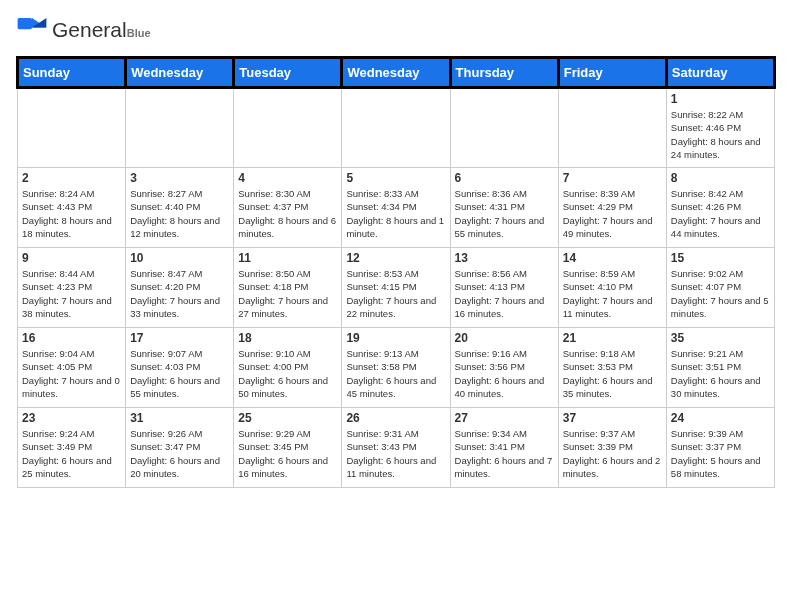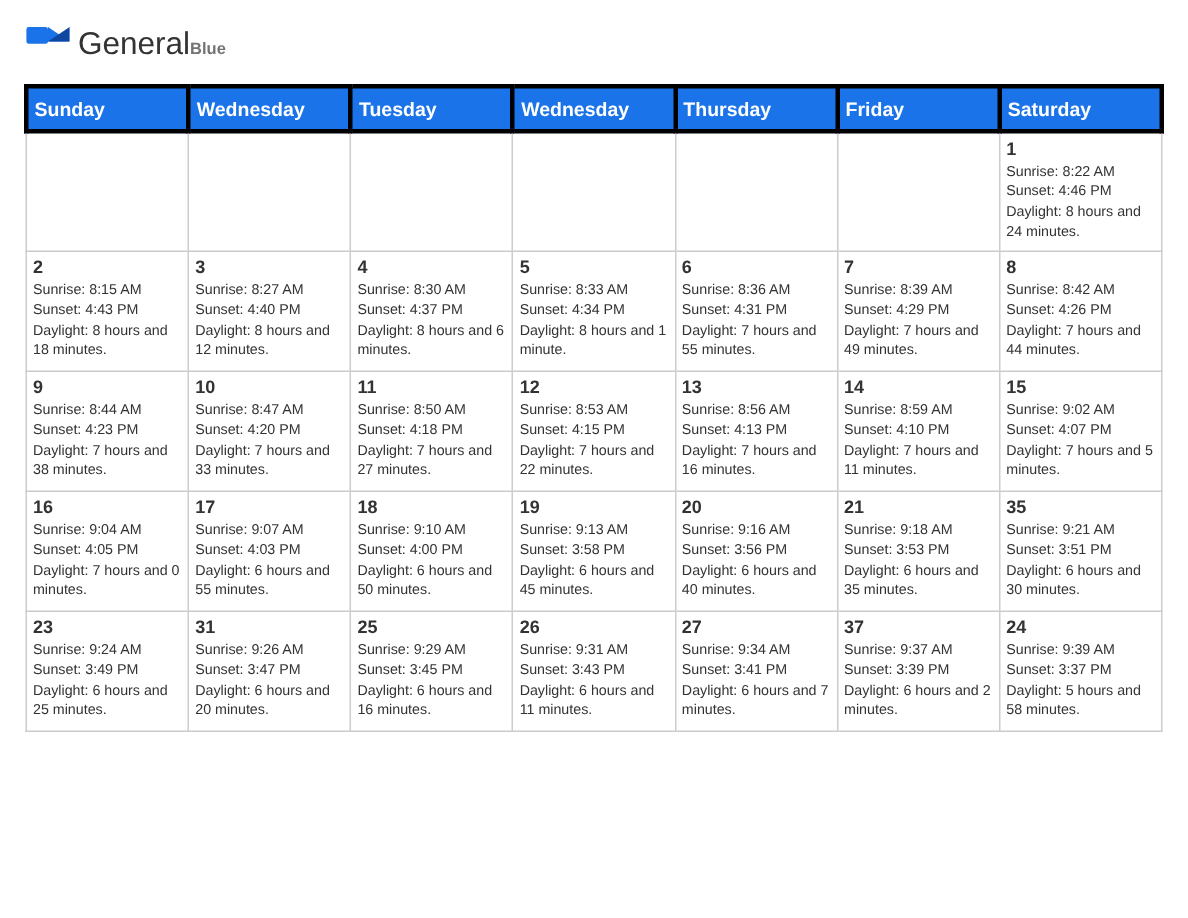--- a/index.html
+++ b/index.html
@@ -122,21 +122,21 @@
         <td>
           <span class="day-num">1</span>
           <div class="day-info">Sunrise: 8:22 AM
 Sunset: 4:46 PM
 Daylight: 8 hours and 24 minutes.</div>
         </td>
       </tr>
       <tr class="week-row">
         <td>
           <span class="day-num">2</span>
-          <div class="day-info">Sunrise: 8:15 AM
+          <div class="day-info">Sunrise: 8:24 AM
 Sunset: 4:43 PM
 Daylight: 8 hours and 18 minutes.</div>
         </td>
         <td>
           <span class="day-num">3</span>
           <div class="day-info">Sunrise: 8:27 AM
 Sunset: 4:40 PM
 Daylight: 8 hours and 12 minutes.</div>
         </td>
         <td>

